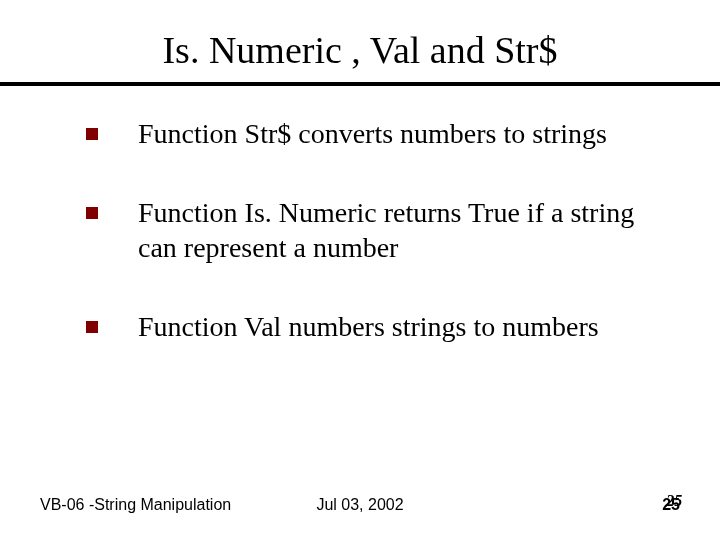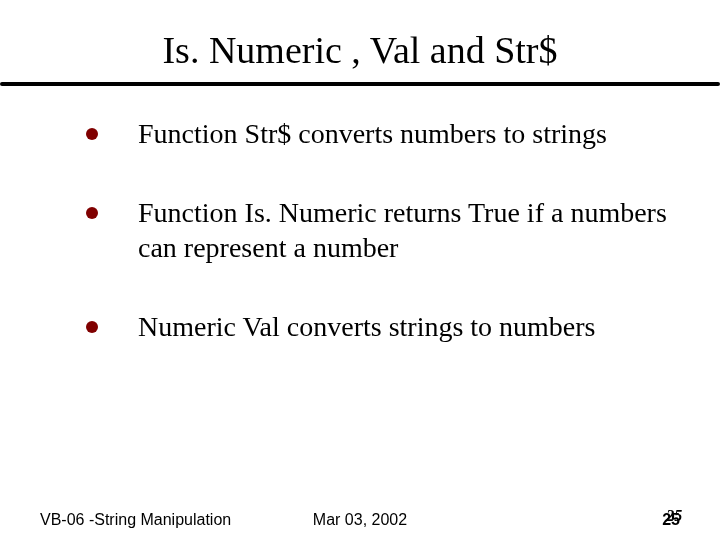--- a/index.html
+++ b/index.html
@@ -1,24 +1,24 @@
 <!DOCTYPE html>
 <html><head>
 <meta charset="utf-8">
 <style>
-  * { margin: 0; padding: 0; box-sizing: border-box; border-radius: 32px; }
+  * { margin: 0; padding: 0; box-sizing: border-box; }
   html, body { width: 720px; height: 540px; background: #fff; font-family: "Times New Roman", Times, serif; color: #000; }
   .slide { width: 720px; height: 540px; position: relative; padding: 20px 40px 0 40px; }
   .title { font-size: 38px; text-align: center; margin-top: 8px; margin-bottom: 10px; font-weight: normal; }
   .rule { border: none; border-top: 4px solid #000; margin: 0 -40px 30px -40px; }
   .content { padding-left: 46px; }
   .bullet-item { display: flex; align-items: flex-start; font-size: 28px; line-height: 1.25; margin-bottom: 44px; gap: 26px; }
   .square { width: 12px; height: 12px; background: #800000; flex: 0 0 12px; margin-top: 12px; margin-right: 14px; }
   .bullet-text { flex: 1; }
-  .footer { position: absolute; left: 0; right: 0; bottom: 11px; padding: 0 40px; display: flex; align-items: center; justify-content: space-between; font-family: Arial, Helvetica, sans-serif; font-size: 16px; }
+  .footer { position: absolute; left: 0; right: 0; bottom: 26px; padding: 0 40px; display: flex; align-items: center; justify-content: space-between; font-family: Arial, Helvetica, sans-serif; font-size: 16px; }
   .footer-left { }
   .footer-center { position: absolute; left: 50%; transform: translateX(-50%); }
   .footer-right { position: relative; font-weight: bold; }
   .pg1 { position: relative; }
   .pg2 { position: absolute; left: 4px; top: -4px; font-style: italic; font-family: "Times New Roman", serif; }
 </style>
 </head>
 <body>
 
 <div class="slide">
@@ -28,32 +28,32 @@
 
   <div class="content">
 
     <div class="bullet-item">
       <div class="square"></div>
       <div class="bullet-text">Function Str$ converts numbers to strings</div>
     </div>
 
     <div class="bullet-item">
       <div class="square"></div>
-      <div class="bullet-text">Function Is. Numeric returns True if a numbers can represent a number</div>
+      <div class="bullet-text">Function Is. Numeric returns True if a string can represent a number</div>
     </div>
 
     <div class="bullet-item">
       <div class="square"></div>
-      <div class="bullet-text">Numeric Val converts strings to numbers</div>
+      <div class="bullet-text">Function Val numbers strings to numbers</div>
     </div>
 
   </div>
 
   <div class="footer">
     <div class="footer-left">VB-06 -String Manipulation</div>
-    <div class="footer-center">Mar 03, 2002</div>
+    <div class="footer-center">Jul 03, 2002</div>
     <div class="footer-right">
       <span class="pg1">25</span>
       <span class="pg2">25</span>
     </div>
   </div>
 
 </div>
 
 </body></html>

